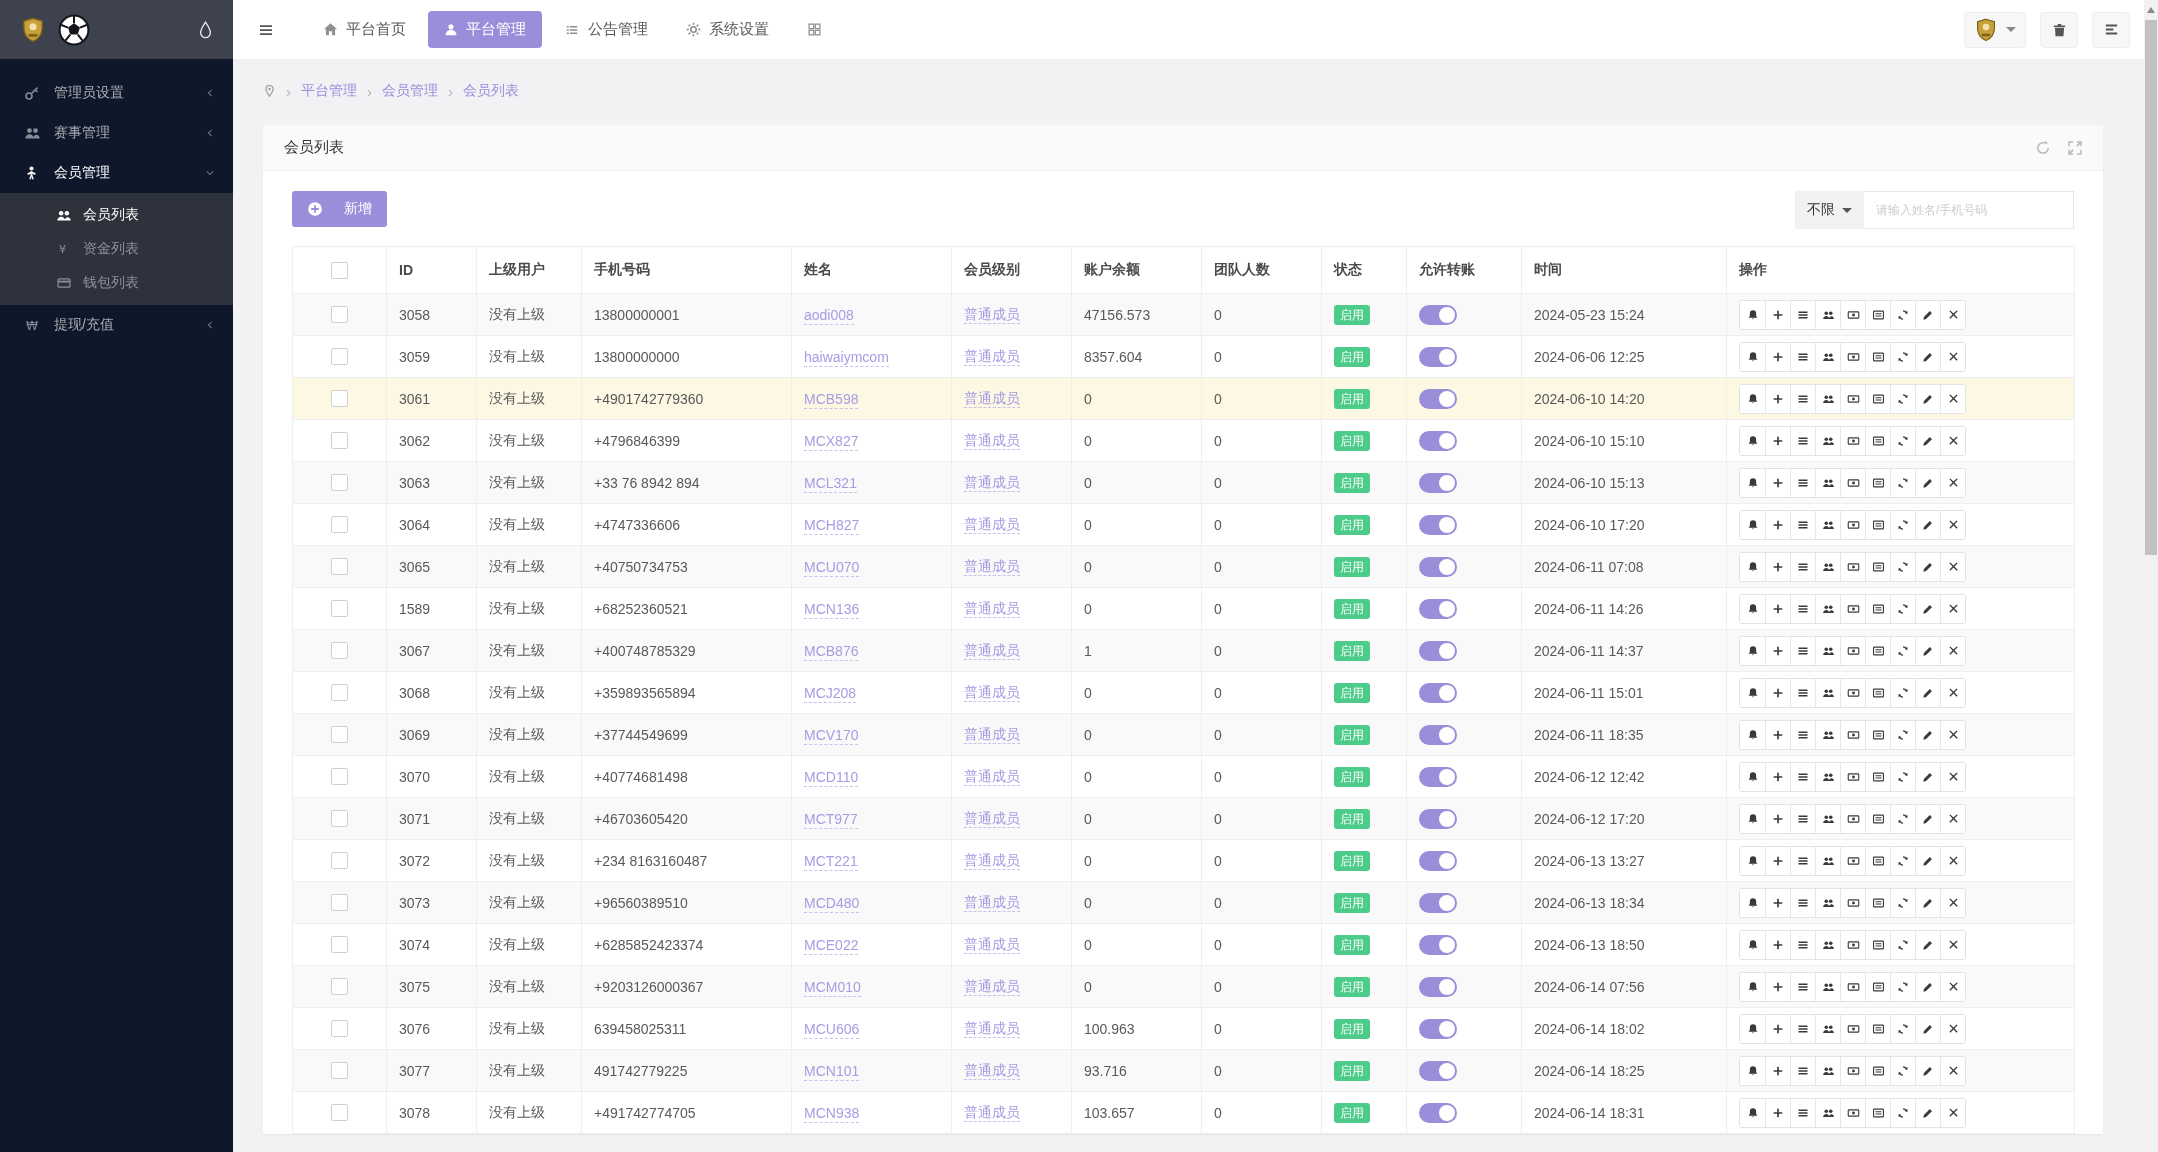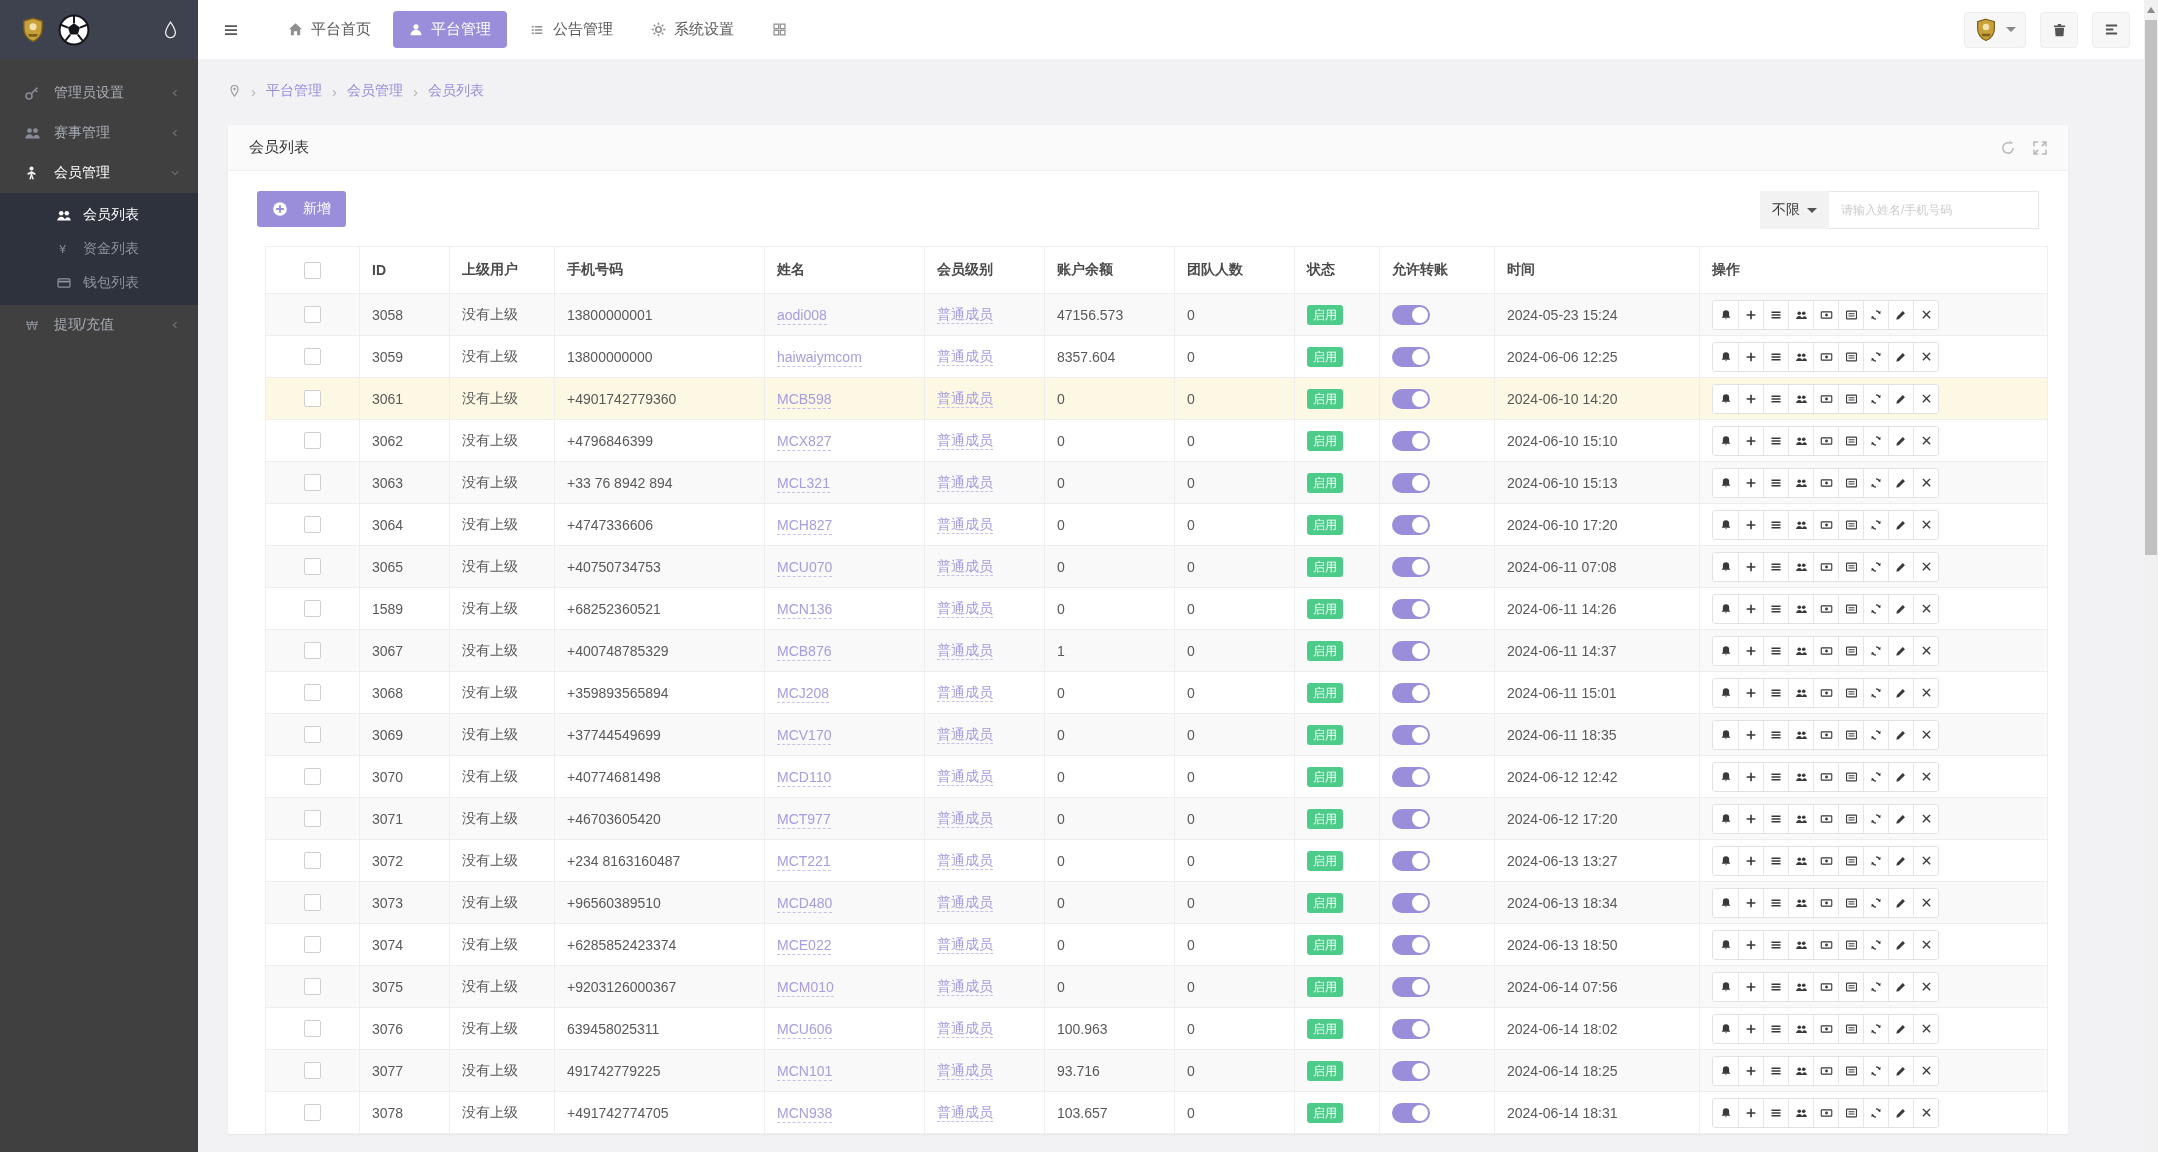--- a/index.html
+++ b/index.html
@@ -1,21 +1,21 @@
 <!DOCTYPE html>
 <html style="--accent: #9a8edb; --link: #a89ce3; --green: #4dcb88; --hl: #fcf8e3;"><head>
 <meta charset="utf-8">
 <style>
   :root{ --accent:#9a8edb; --link:#a89ce3; --green:#4dcb88; --hl:#fcf8e3; }
   *{box-sizing:border-box; margin:0; padding:0;}
   html,body{width:2158px;height:1152px;overflow:hidden;}
   body{font-family:"Liberation Sans","DejaVu Sans",sans-serif;background:#f2f2f4;color:#595959;position:relative;}
   .app{display:flex;width:2158px;height:1152px;}
   
-  .sidebar{width:198px;flex-shrink:0;background:#404040;height:1152px;}
+  .sidebar{width:233px;flex-shrink:0;background:#0f172a;height:1152px;}
   .logo-area{height:59px;background:#3d424e;display:flex;align-items:center;padding:0 20px;}
   .logo-ball{margin-left:12px;}
   .logo-drop{margin-left:auto;}
   .menu{padding-top:14px;font-size:14px;}
   .menu-item{height:40px;display:flex;align-items:center;padding:0 18px 0 24px;color:#a9adb5;cursor:pointer;}
   .menu-item .mi-ico{width:17px;margin-right:13px;color:#878b95;display:inline-flex;}
   .menu-item .chev{margin-left:auto;color:#6f737d;display:inline-flex;}
   .menu-item.open{color:#fff;}
   .menu-item.open .mi-ico{color:#f0f0f0;}
   .submenu{background:#2e323d;padding:5px 0;}
@@ -43,28 +43,28 @@
   .crumb-link{color:var(--accent);cursor:pointer;}
   .crumb-sep{color:#b3b3b3;font-size:15px;}
   
   .card{margin-left:30px;width:1840px;background:#fff;border-radius:2px;box-shadow:0 1px 2px rgba(0,0,0,.05);}
   .card-head{height:46px;background:#fafafa;border-bottom:1px solid #f0f0f0;display:flex;align-items:center;padding:0 20px 0 21px;}
   .card-title{font-size:15px;color:#333;}
   .card-tools{margin-left:auto;display:flex;gap:16px;color:#b9b9b9;}
   .card-tools span{display:inline-flex;cursor:pointer;}
   .card-body{padding:20px 29px 0 29px;}
   .toolbar{display:flex;align-items:flex-start;margin-bottom:17px;}
-  .btn-add{display:inline-flex;align-items:center;gap:15px;background:var(--accent);color:#fff;border:none;font-size:14px;padding:0 15px;height:36px;border-radius:3px;cursor:pointer;font-family:inherit;}
+  .btn-add{display:inline-flex;align-items:center;gap:21px;background:var(--accent);color:#fff;border:none;font-size:14px;padding:0 15px;height:36px;border-radius:3px;cursor:pointer;font-family:inherit;}
   .search-group{margin-left:auto;display:flex;}
   .btn-filter{height:38px;background:#f2f2f2;border:none;padding:0 12px;font-size:14px;color:#333;font-weight:normal;display:inline-flex;align-items:center;gap:7px;cursor:pointer;font-family:inherit;}
   .btn-filter .caret{border-top-color:#555;}
   .search-input{height:38px;width:210px;border:1px solid #e6e6e6;border-left:none;padding:0 12px;font-size:12px;color:#555;outline:none;font-family:inherit;background:#fff;}
   .search-input::placeholder{color:#ccc;}
   
-  table{width:1782px;border-collapse:collapse;table-layout:fixed;font-size:14px;margin-left:8px;}
+  table{width:1782px;border-collapse:collapse;table-layout:fixed;font-size:14px;}
   th,td{border:1px solid #eeeeee;padding:0 0 0 12px;text-align:left;overflow:hidden;white-space:nowrap;}
   th{height:47px;color:#4a4a4a;font-weight:bold;background:#fff;}
   td{height:42px;color:#595959;}
   tr.stripe td{background:#f9f9f9;}
   tr.hl td{background:var(--hl);}
   .c-check{text-align:center;padding-left:0;}
   .checkbox{display:inline-block;width:17px;height:17px;border:1px solid #cfcfcf;border-radius:2px;background:#fff;vertical-align:middle;cursor:pointer;}
   .cell-link{color:var(--link);border-bottom:1px dashed #cabfee;padding-bottom:1px;cursor:pointer;text-decoration:none;}
   .badge{display:inline-block;background:var(--green);color:#fff;font-size:12px;line-height:1;padding:4px 6px;border-radius:3px;}
   .toggle{display:inline-block;width:38px;height:20px;border-radius:10px;background:var(--accent);position:relative;cursor:pointer;vertical-align:middle;}

